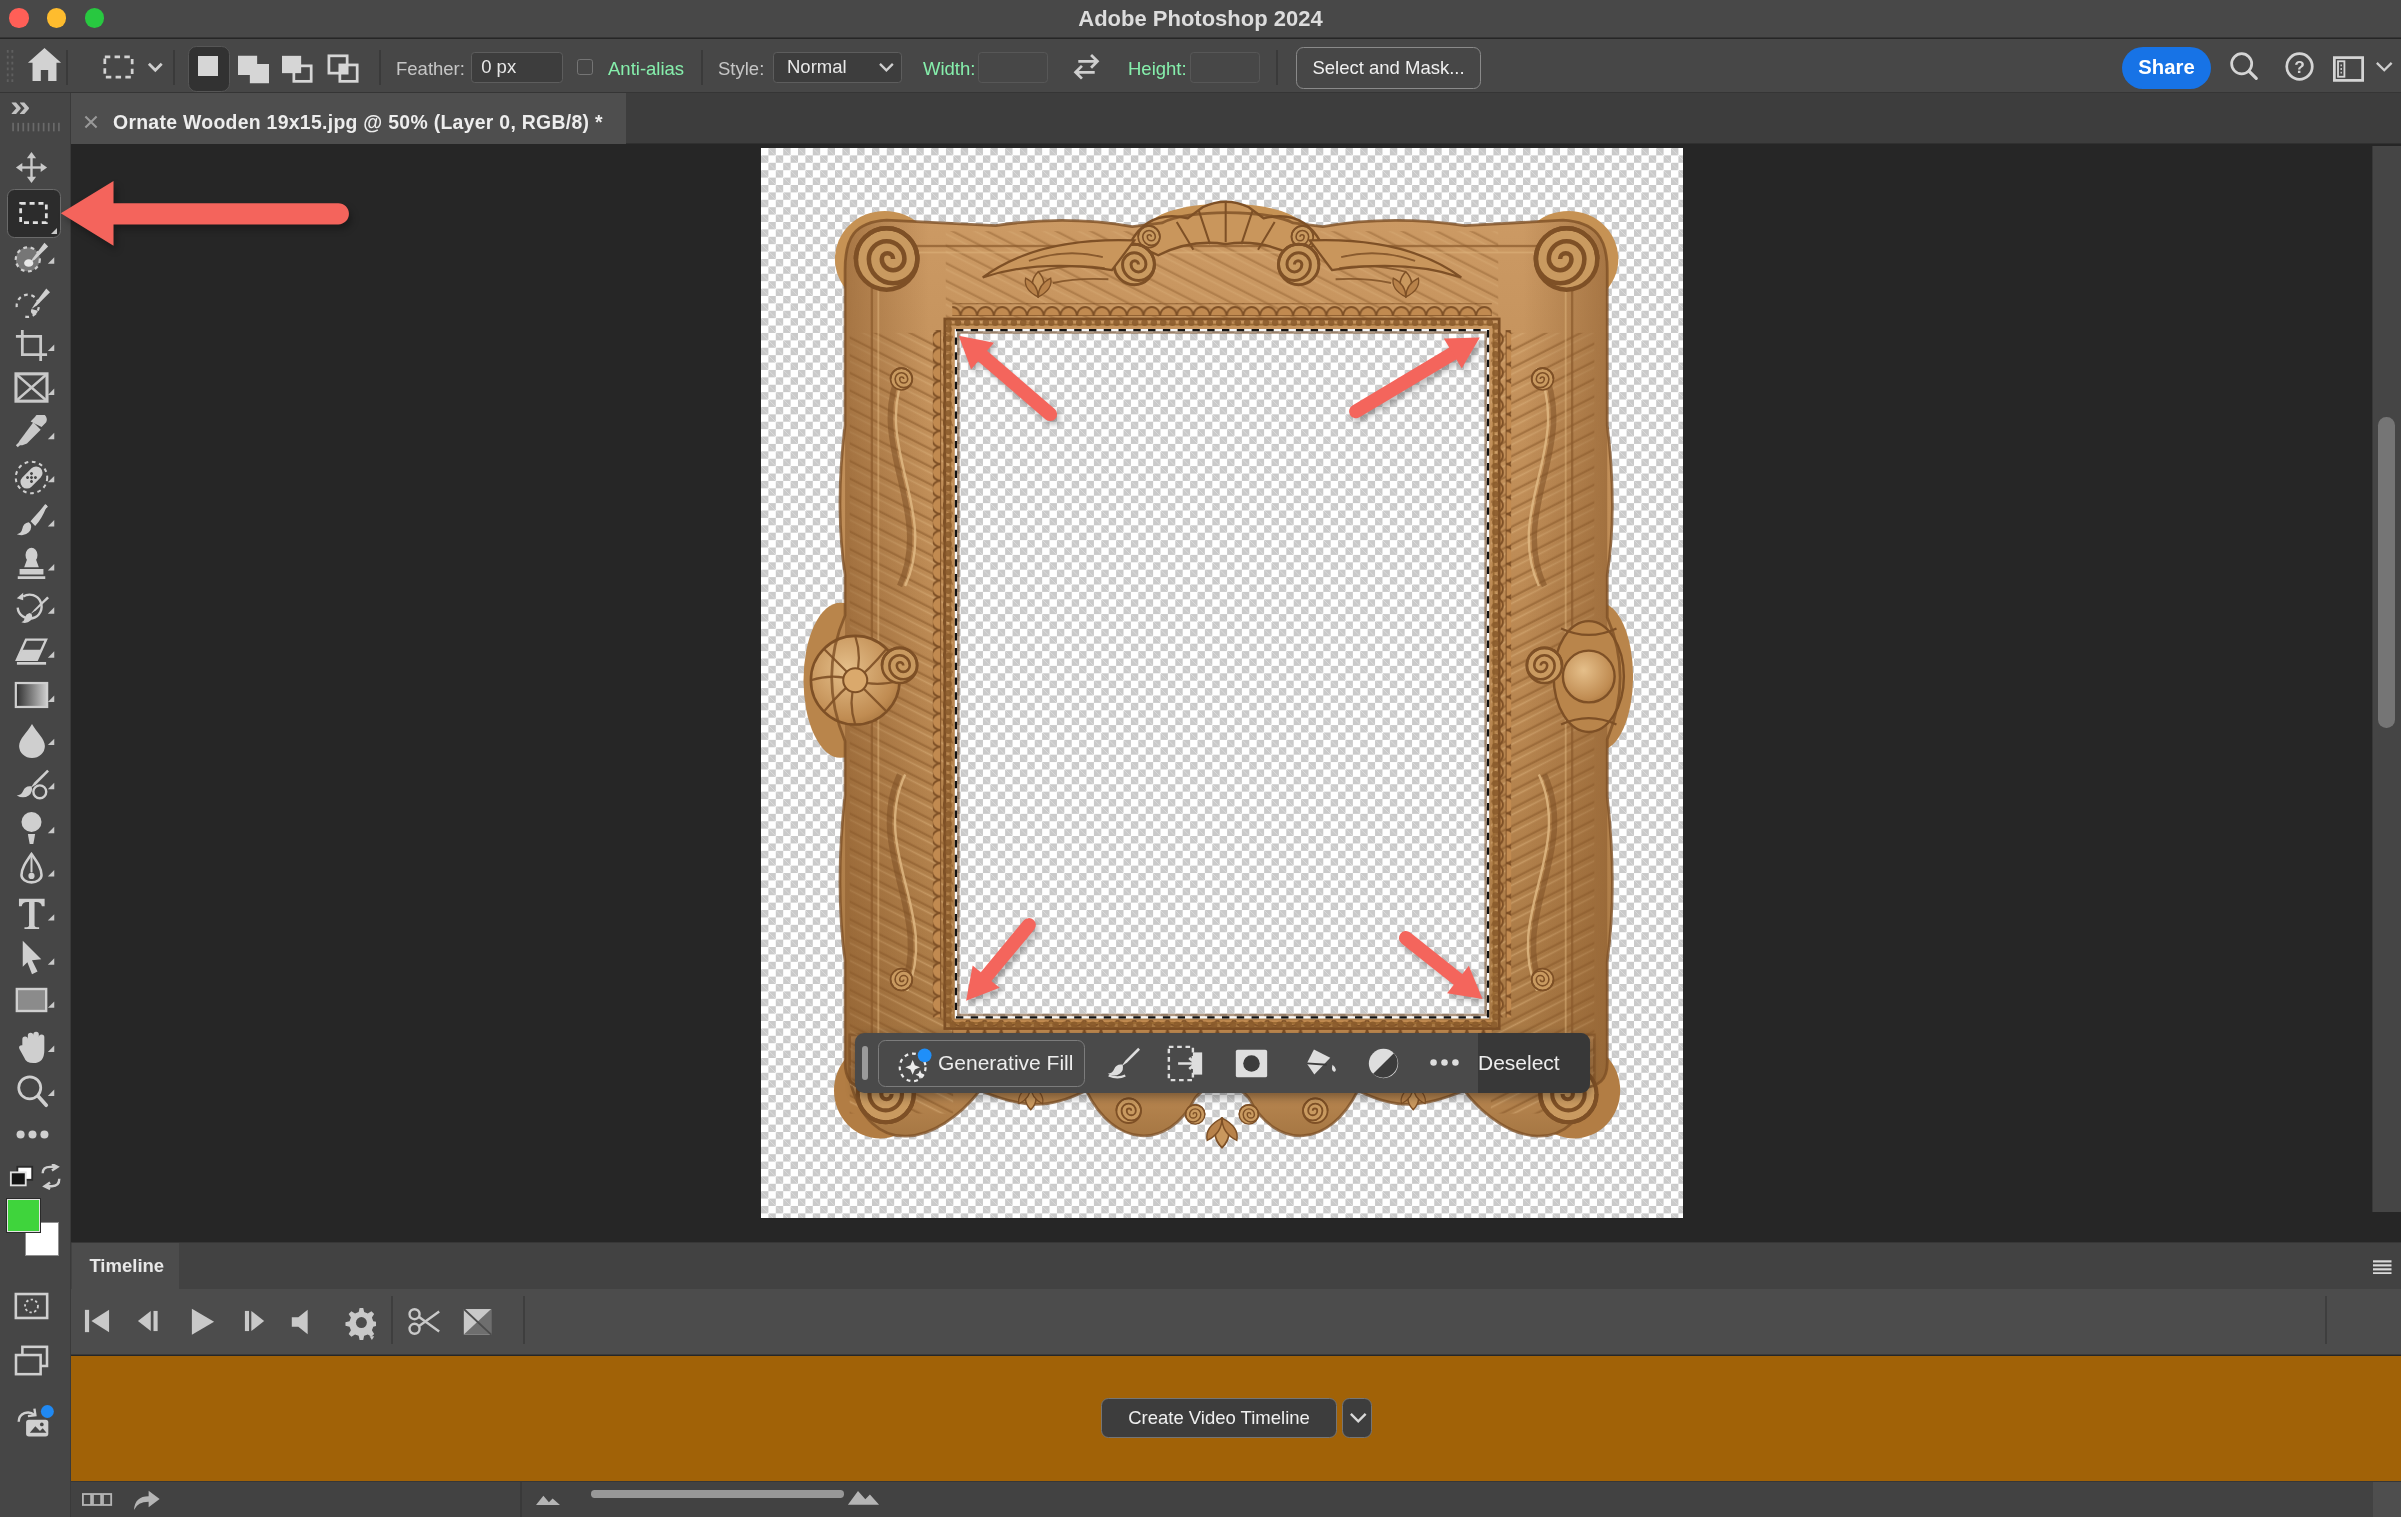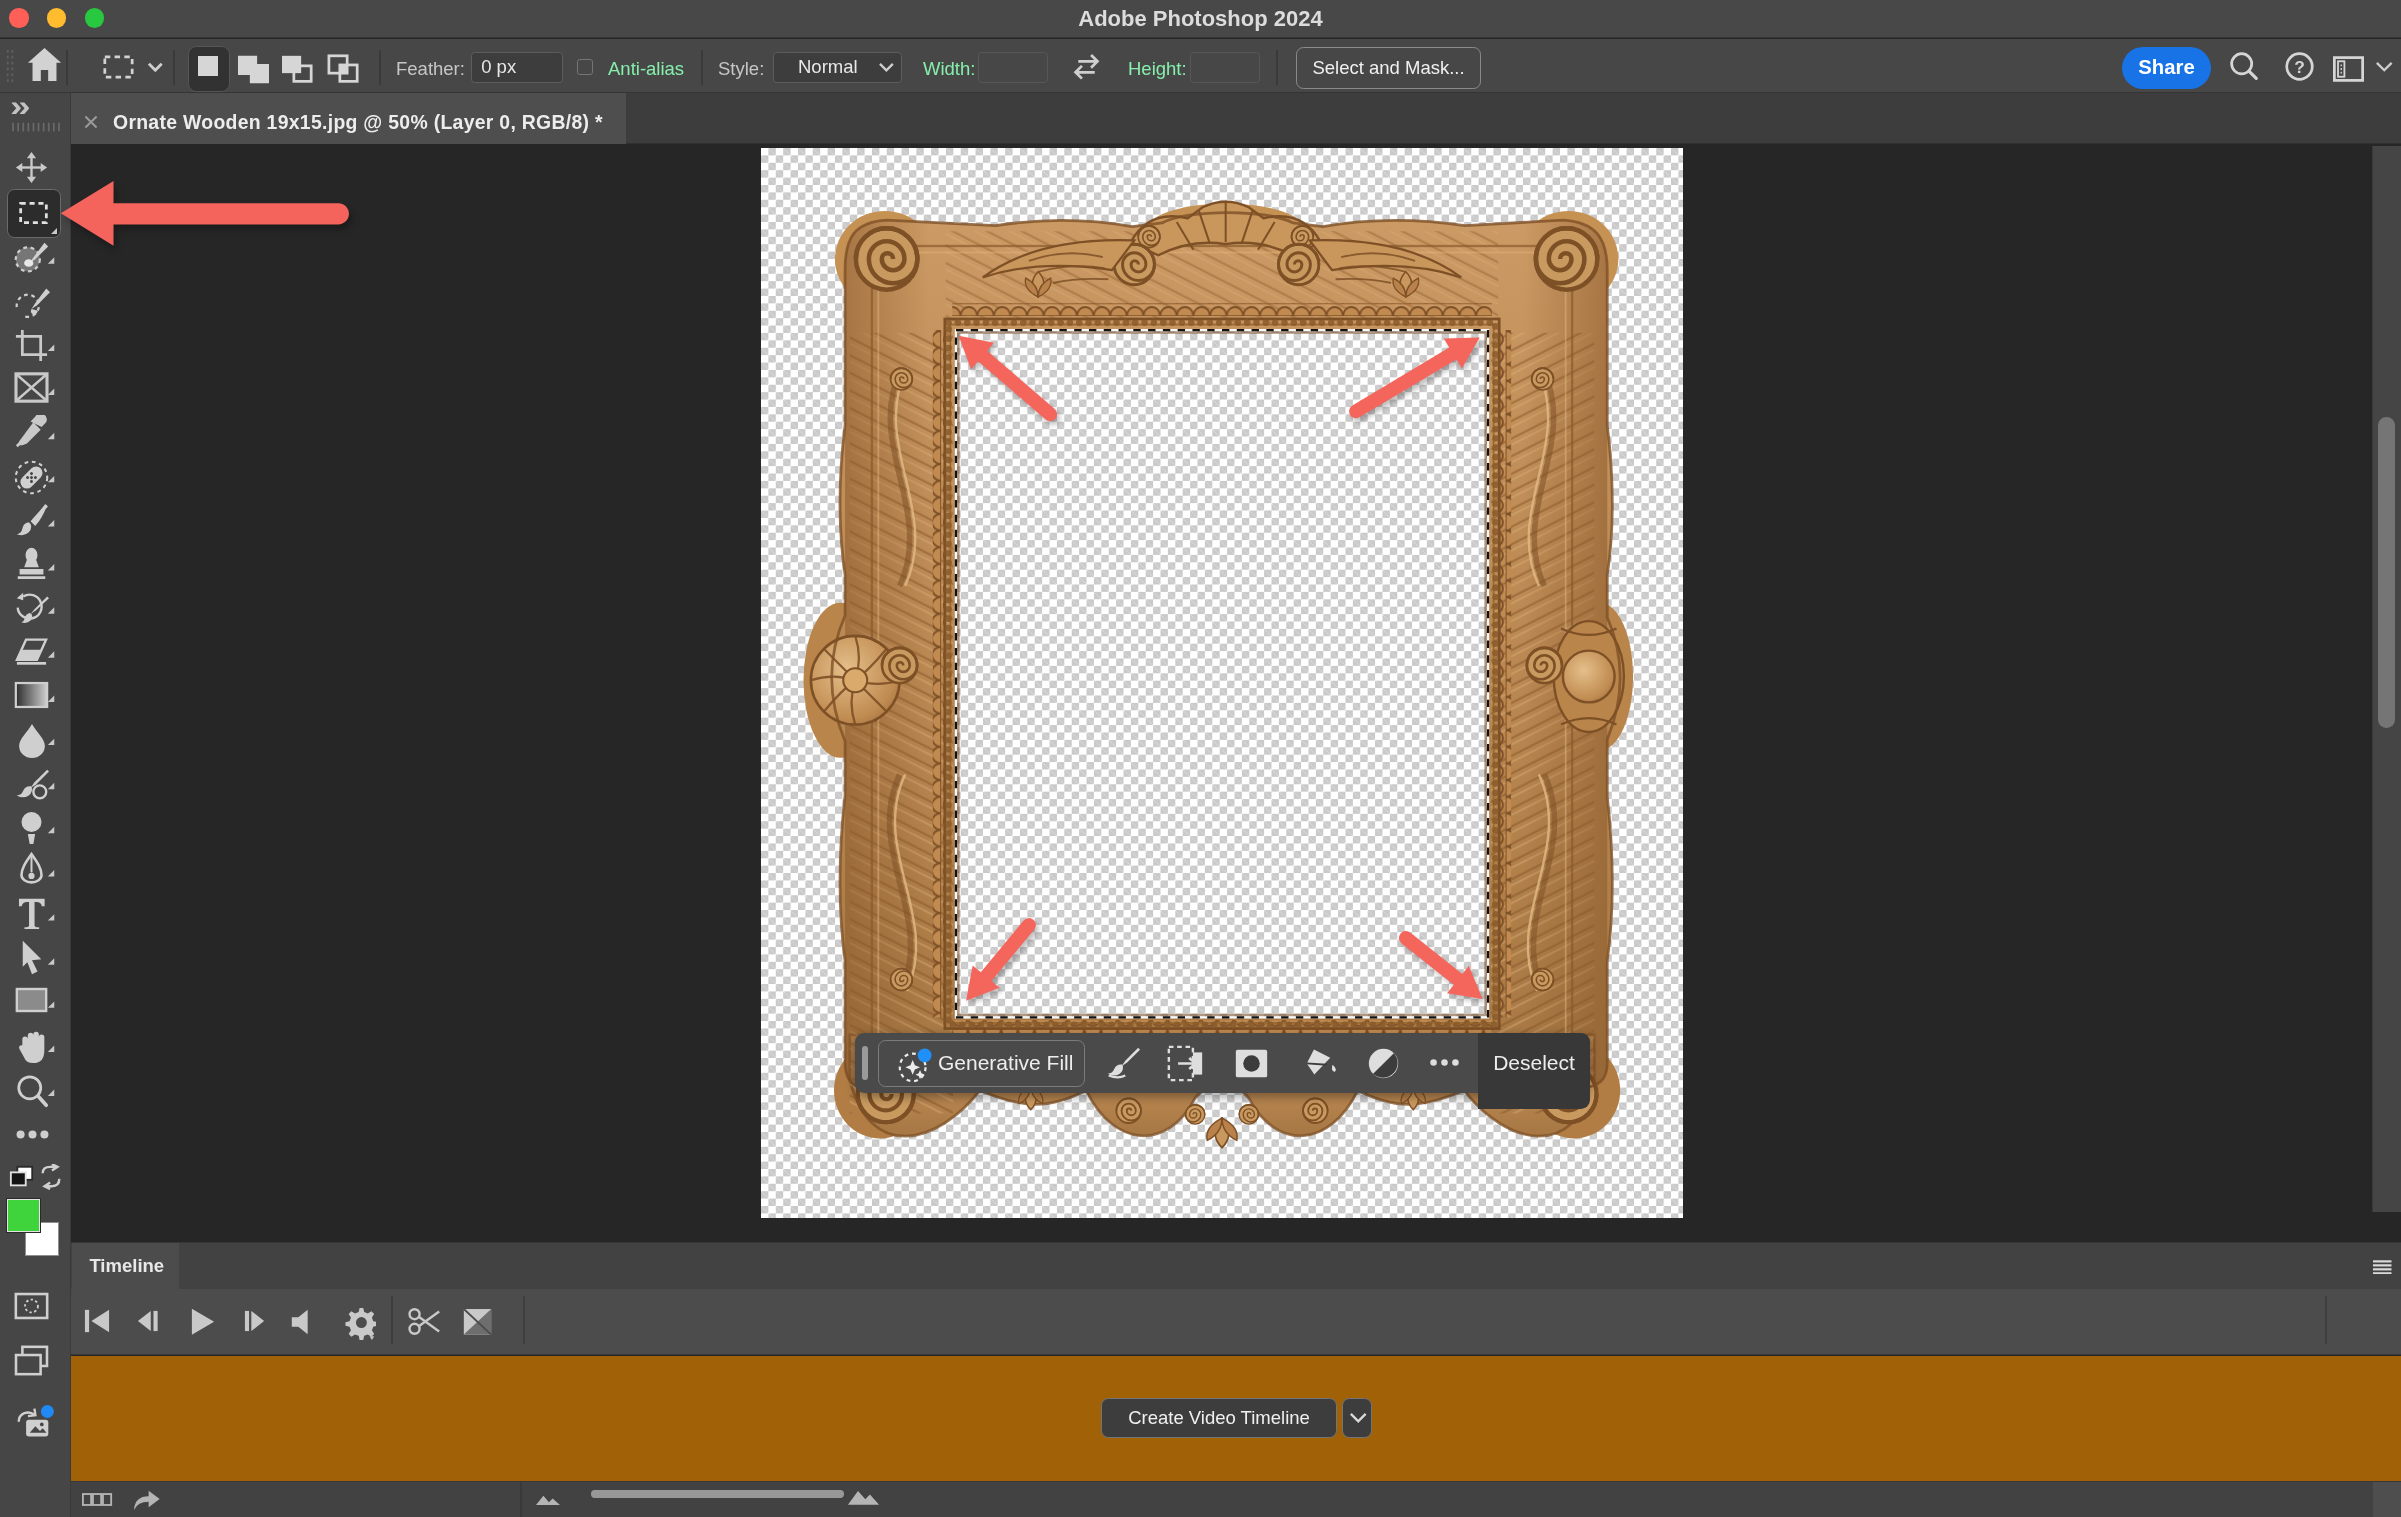--- a/index.html
+++ b/index.html
@@ -32,21 +32,21 @@
 #hthumb{position:absolute;left:943px;top:8.3px;width:828px;height:19.4px;background:#6f6f6f;border-radius:9.2px;}
 
 #tlheader{left:71px;top:1242px;width:2330px;height:47px;background:#424242;border-top:0.9px solid #373737;}
 #tltab{position:absolute;left:0.9px;top:0px;width:107px;height:47px;background:#4c4c4c;color:#e8e8e8;font-size:18.5px;font-weight:700;line-height:46px;padding-left:17.5px;}
 #tlcontrols{left:71px;top:1289px;width:2330px;height:66px;background:#4c4c4c;border-bottom:1.8px solid #3a3a3a;}
 #tlcontent{left:71px;top:1356px;width:2330px;height:126px;background:#a16207;}
 #tlbottom{left:71px;top:1481px;width:2330px;height:36px;background:#424242;border-top:0.9px solid #373737;}
 .cvtbtn{position:absolute;background:#3d3d3d;border:1.8px solid #757575;border-radius:7.4px;color:#f0f0f0;font-size:18.5px;text-align:center;}
 
 #taskbar{left:855px;top:1033px;width:735px;height:60px;background:#4a4a4a;border-radius:9.2px;box-shadow:0 3.7px 9.2px rgba(0,0,0,.35);color:#ededed;}
-#deselect{position:absolute;right:0;top:0;width:112px;height:76px;background:#383838;border-radius:0 9.2px 9.2px 0;font-size:21px;line-height:59px;text-align:center;}
+#deselect{position:absolute;right:0;top:0;width:112px;height:60px;background:#383838;border-radius:0 9.2px 9.2px 0;font-size:21px;line-height:59px;text-align:left;}
 #genfillbtn{position:absolute;left:23px;top:6.5px;width:207px;height:47px;border:1.8px solid #7c7c7c;border-radius:7.4px;font-size:21px;}
 svg{display:block;}
 .icon{position:absolute;}
 </style></head>
 <body>
 <div id="app">
   <div class="abs" id="canvas"></div>
   <div class="abs" id="doc">
     <svg width="922" height="1070" viewBox="0 0 998 1158" style="position:absolute;left:0;top:0">
       <defs>
@@ -258,21 +258,21 @@
       <rect x="15" y="12" width="19" height="18" fill="none" stroke="#d6d6d6" stroke-width="3"></rect>
       <rect x="15" y="12" width="8" height="9" fill="#d6d6d6"></rect>
     </svg>
     <div class="sep" style="left:379px"></div>
     <div class="olabel" style="left:396px;top:18.5px">Feather:</div>
     <div class="obox" style="left:471px;top:13px;width:92px;height:31px;color:#e8e8e8;font-size:18.5px;line-height:28px;padding-left:9.2px;">0 px</div>
     <div class="abs" style="left:577px;top:20.3px;width:15.7px;height:15.7px;border:1.8px solid #757575;border-radius:2.8px;"></div>
     <div class="olabel odim" style="left:608px;top:18.5px">Anti-alias</div>
     <div class="sep" style="left:701px"></div>
     <div class="olabel" style="left:718px;top:18.5px">Style:</div>
-    <div class="obox" style="left:773px;top:13px;width:129px;height:31px;color:#e8e8e8;font-size:18.5px;line-height:28px;padding-left:24px;">Normal
+    <div class="obox" style="left:773px;top:13px;width:129px;height:31px;color:#e8e8e8;font-size:18.5px;line-height:28px;padding-left:13px;">Normal
       <svg style="position:absolute;right:7.4px;top:10.2px" width="14.8" height="9.2" viewBox="0 0 16 10">
           <path d="M1 1 L8 8 L15 1" fill="none" stroke="#cfcfcf" stroke-width="2.5"></path>
         </svg>
     </div>
     <div class="olabel odim" style="left:923px;top:18.5px">Width:</div>
     <div class="abs" style="left:978px;top:13px;width:70px;height:31px;border:1.8px solid #575757;border-radius:3.7px;"></div>
     <svg class="icon" style="left:1071px;top:13px" width="31" height="29.6" viewBox="0 0 34 32">
       <path d="M8 10 H28 M22 3 L29 10 L22 17" fill="none" stroke="#cfcfcf" stroke-width="3"></path>
       <path d="M26 22 H6 M12 15 L5 22 L12 29" fill="none" stroke="#cfcfcf" stroke-width="3"></path>
     </svg>

